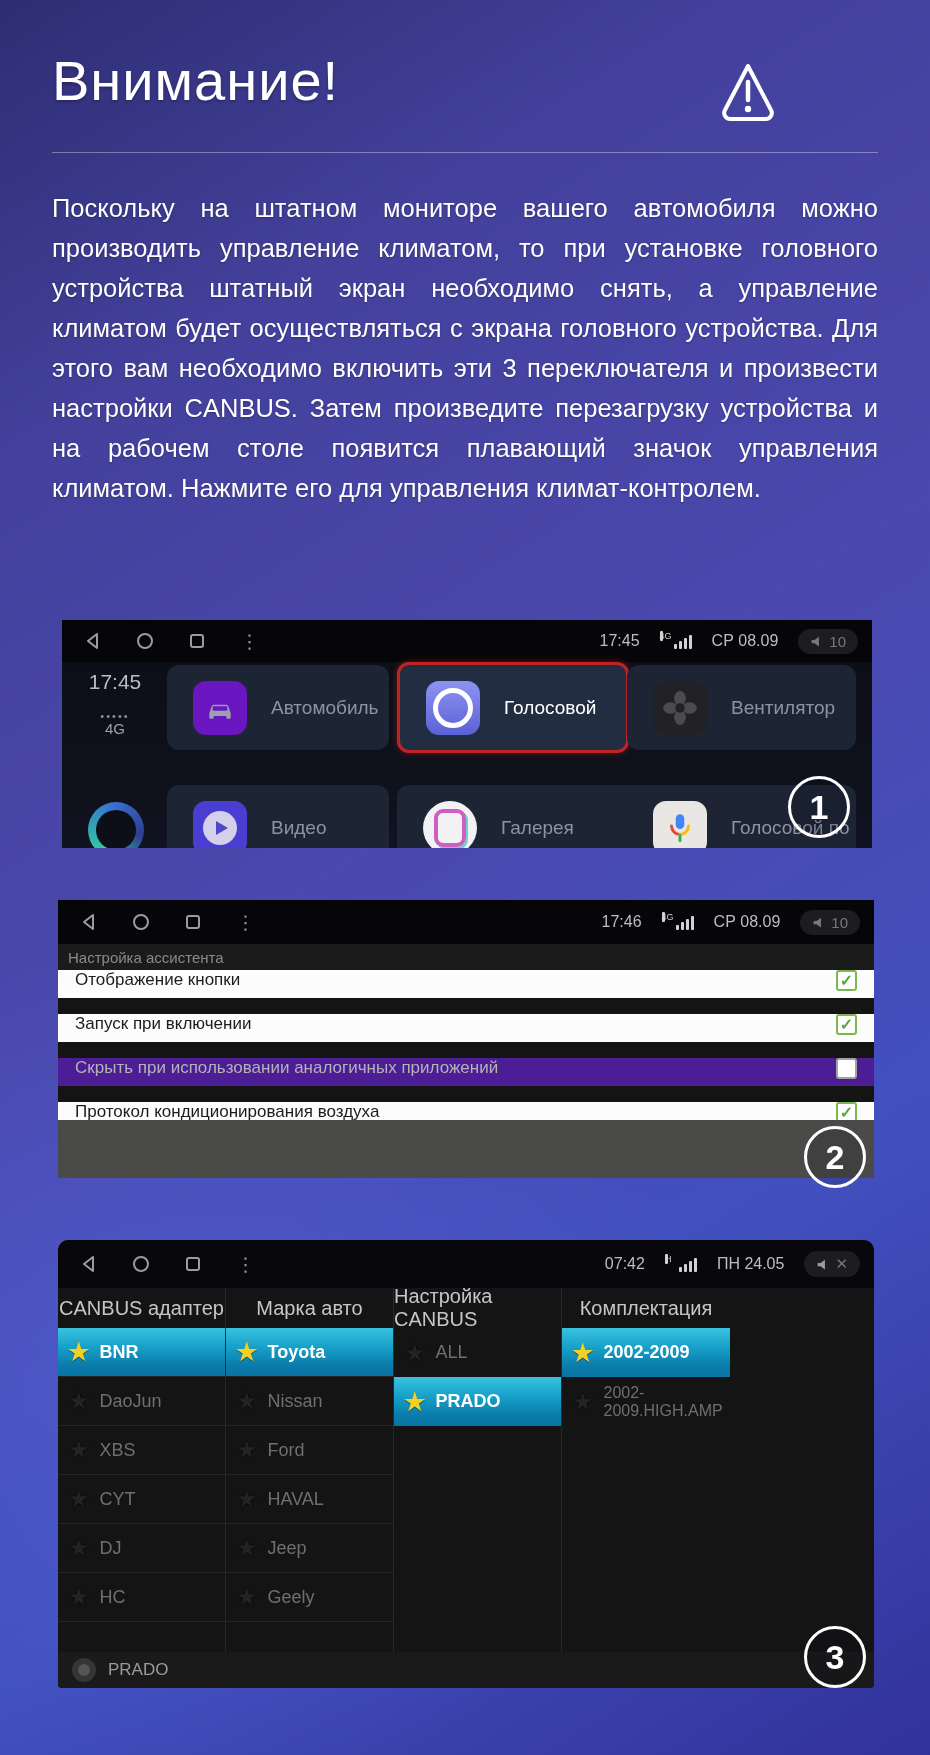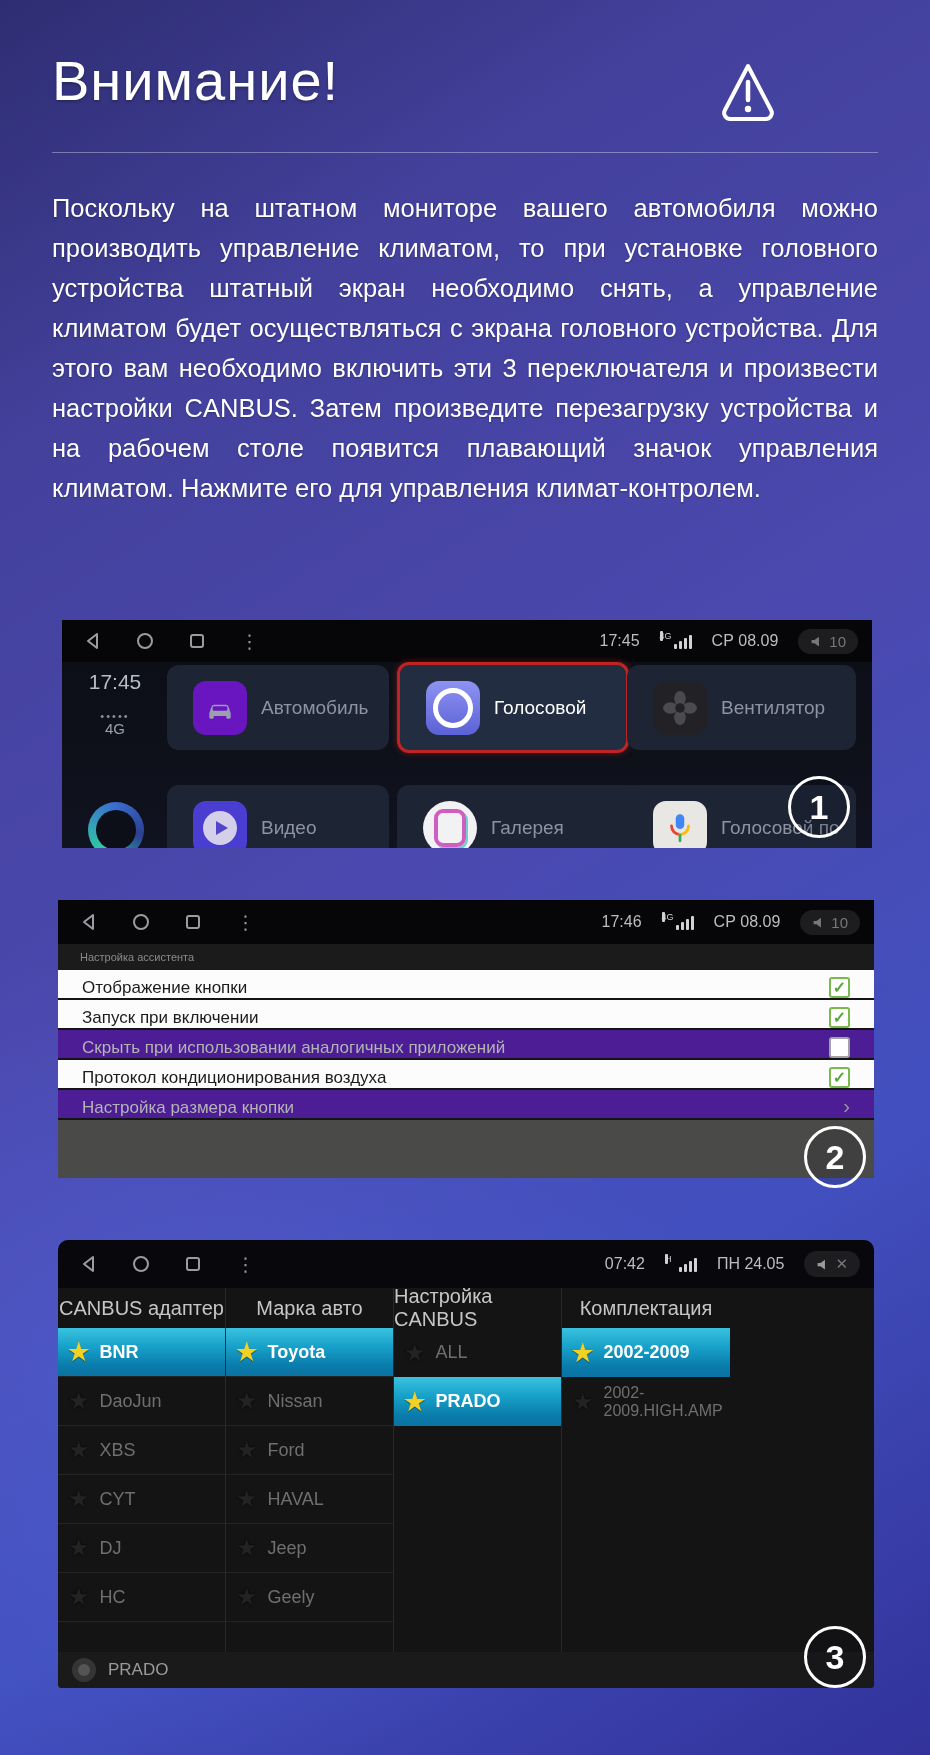--- a/index.html
+++ b/index.html
@@ -52,38 +52,38 @@
   .s1-net .dots{letter-spacing:2px;font-size:11px;color:#8b909c;display:block;line-height:8px;}
   .s1-ring{position:absolute;left:26px;top:140px;width:56px;height:56px;border-radius:50%;
     background:conic-gradient(from 210deg,#2fd0a0,#3b6fd0 40%,#2c3f92 70%,#2fd0a0);}
   .s1-ring::after{content:"";position:absolute;inset:8px;border-radius:50%;background:#0c0f18;}
   .tile{
     position:absolute;width:222px;height:85px;border-radius:12px;background:#1d2534;
     display:flex;align-items:center;overflow:hidden;
   }
   .tile .ibox{width:54px;height:54px;border-radius:13px;margin-left:26px;flex:none;
     display:flex;align-items:center;justify-content:center;}
-  .tile .tlabel{margin-left:14px;color:#8d93a3;font-size:19px;white-space:nowrap;}
+  .tile .tlabel{margin-left:24px;color:#8d93a3;font-size:19px;white-space:nowrap;}
   .tile.sel{background:#232d42;border:3px solid #bf2424;box-shadow:0 0 6px rgba(200,30,30,.5);}
   .tile.sel .tlabel{color:#fff;}
   .t1{left:105px;top:45px}.t2{left:335px;top:42px;width:226px}.t3{left:565px;top:45px;width:229px}
   .t4{left:105px;top:165px}.t5{left:335px;top:165px;width:264px}.t6{left:565px;top:165px;width:229px}
   .ibox.car{background:#6a16c0}.ibox.asst{background:linear-gradient(180deg,#8e93f2,#5b61d6)}
   .ibox.fan{background:#222226}.ibox.video{background:#4a3ed2}
   .ibox.gal{background:#f2f2f4;border-radius:50%}.ibox.mic{background:#e9e7e3}
   .ring-white{width:30px;height:30px;border:5px solid #fff;border-radius:50%;}
   .vid-circle{width:34px;height:34px;border-radius:50%;background:#d4d0ea;display:flex;align-items:center;justify-content:center;}
   .vid-play{width:0;height:0;border-left:12px solid #5246c8;border-top:7px solid transparent;border-bottom:7px solid transparent;margin-left:3px;}
   .gal-ring{width:24px;height:30px;border:4px solid #cf5ec0;border-radius:9px;box-shadow:2px 2px 0 0 rgba(64,200,190,.75);}
   
   .s2-inner{background:#141414;}
   .s2-head{position:absolute;left:0;right:0;top:44px;height:26px;background:#1b1b1b;
-    color:#8a8a8a;font-size:11px;display:flex;align-items:center;padding-left:22px;box-sizing:border-box;}
+    color:#8a8a8a;font-size:15px;display:flex;align-items:center;padding-left:10px;box-sizing:border-box;}
   .s2-rows{position:absolute;left:0;right:0;top:70px;}
-  .srow{height:28px;margin-bottom:2px;display:flex;align-items:flex-end;padding:0 24px;font-size:17px;}
+  .srow{height:28px;margin-bottom:16px;display:flex;align-items:flex-start;padding:0 17px;font-size:17px;}
   .srow.light{background:#fcfcfc;color:#1c1c1c;}
   .srow.dark{background:#4c1d95;color:#b4b4b4;}
   .srow .sp{flex:1}
   .cbox{width:21px;height:21px;border-radius:3px;background:#fff;box-sizing:border-box;
     display:flex;align-items:center;justify-content:center;font-size:16px;font-weight:bold;}
   .cbox.on{border:2px solid #79ba4d;color:#57a83a;}
   .cbox.off{border:2px solid #a2a2a2;color:transparent;}
   .chev{color:#9c9c9c;font-size:20px;}
   .s2-foot{position:absolute;left:0;right:0;bottom:0;height:58px;background:#4a4a49;}
   

